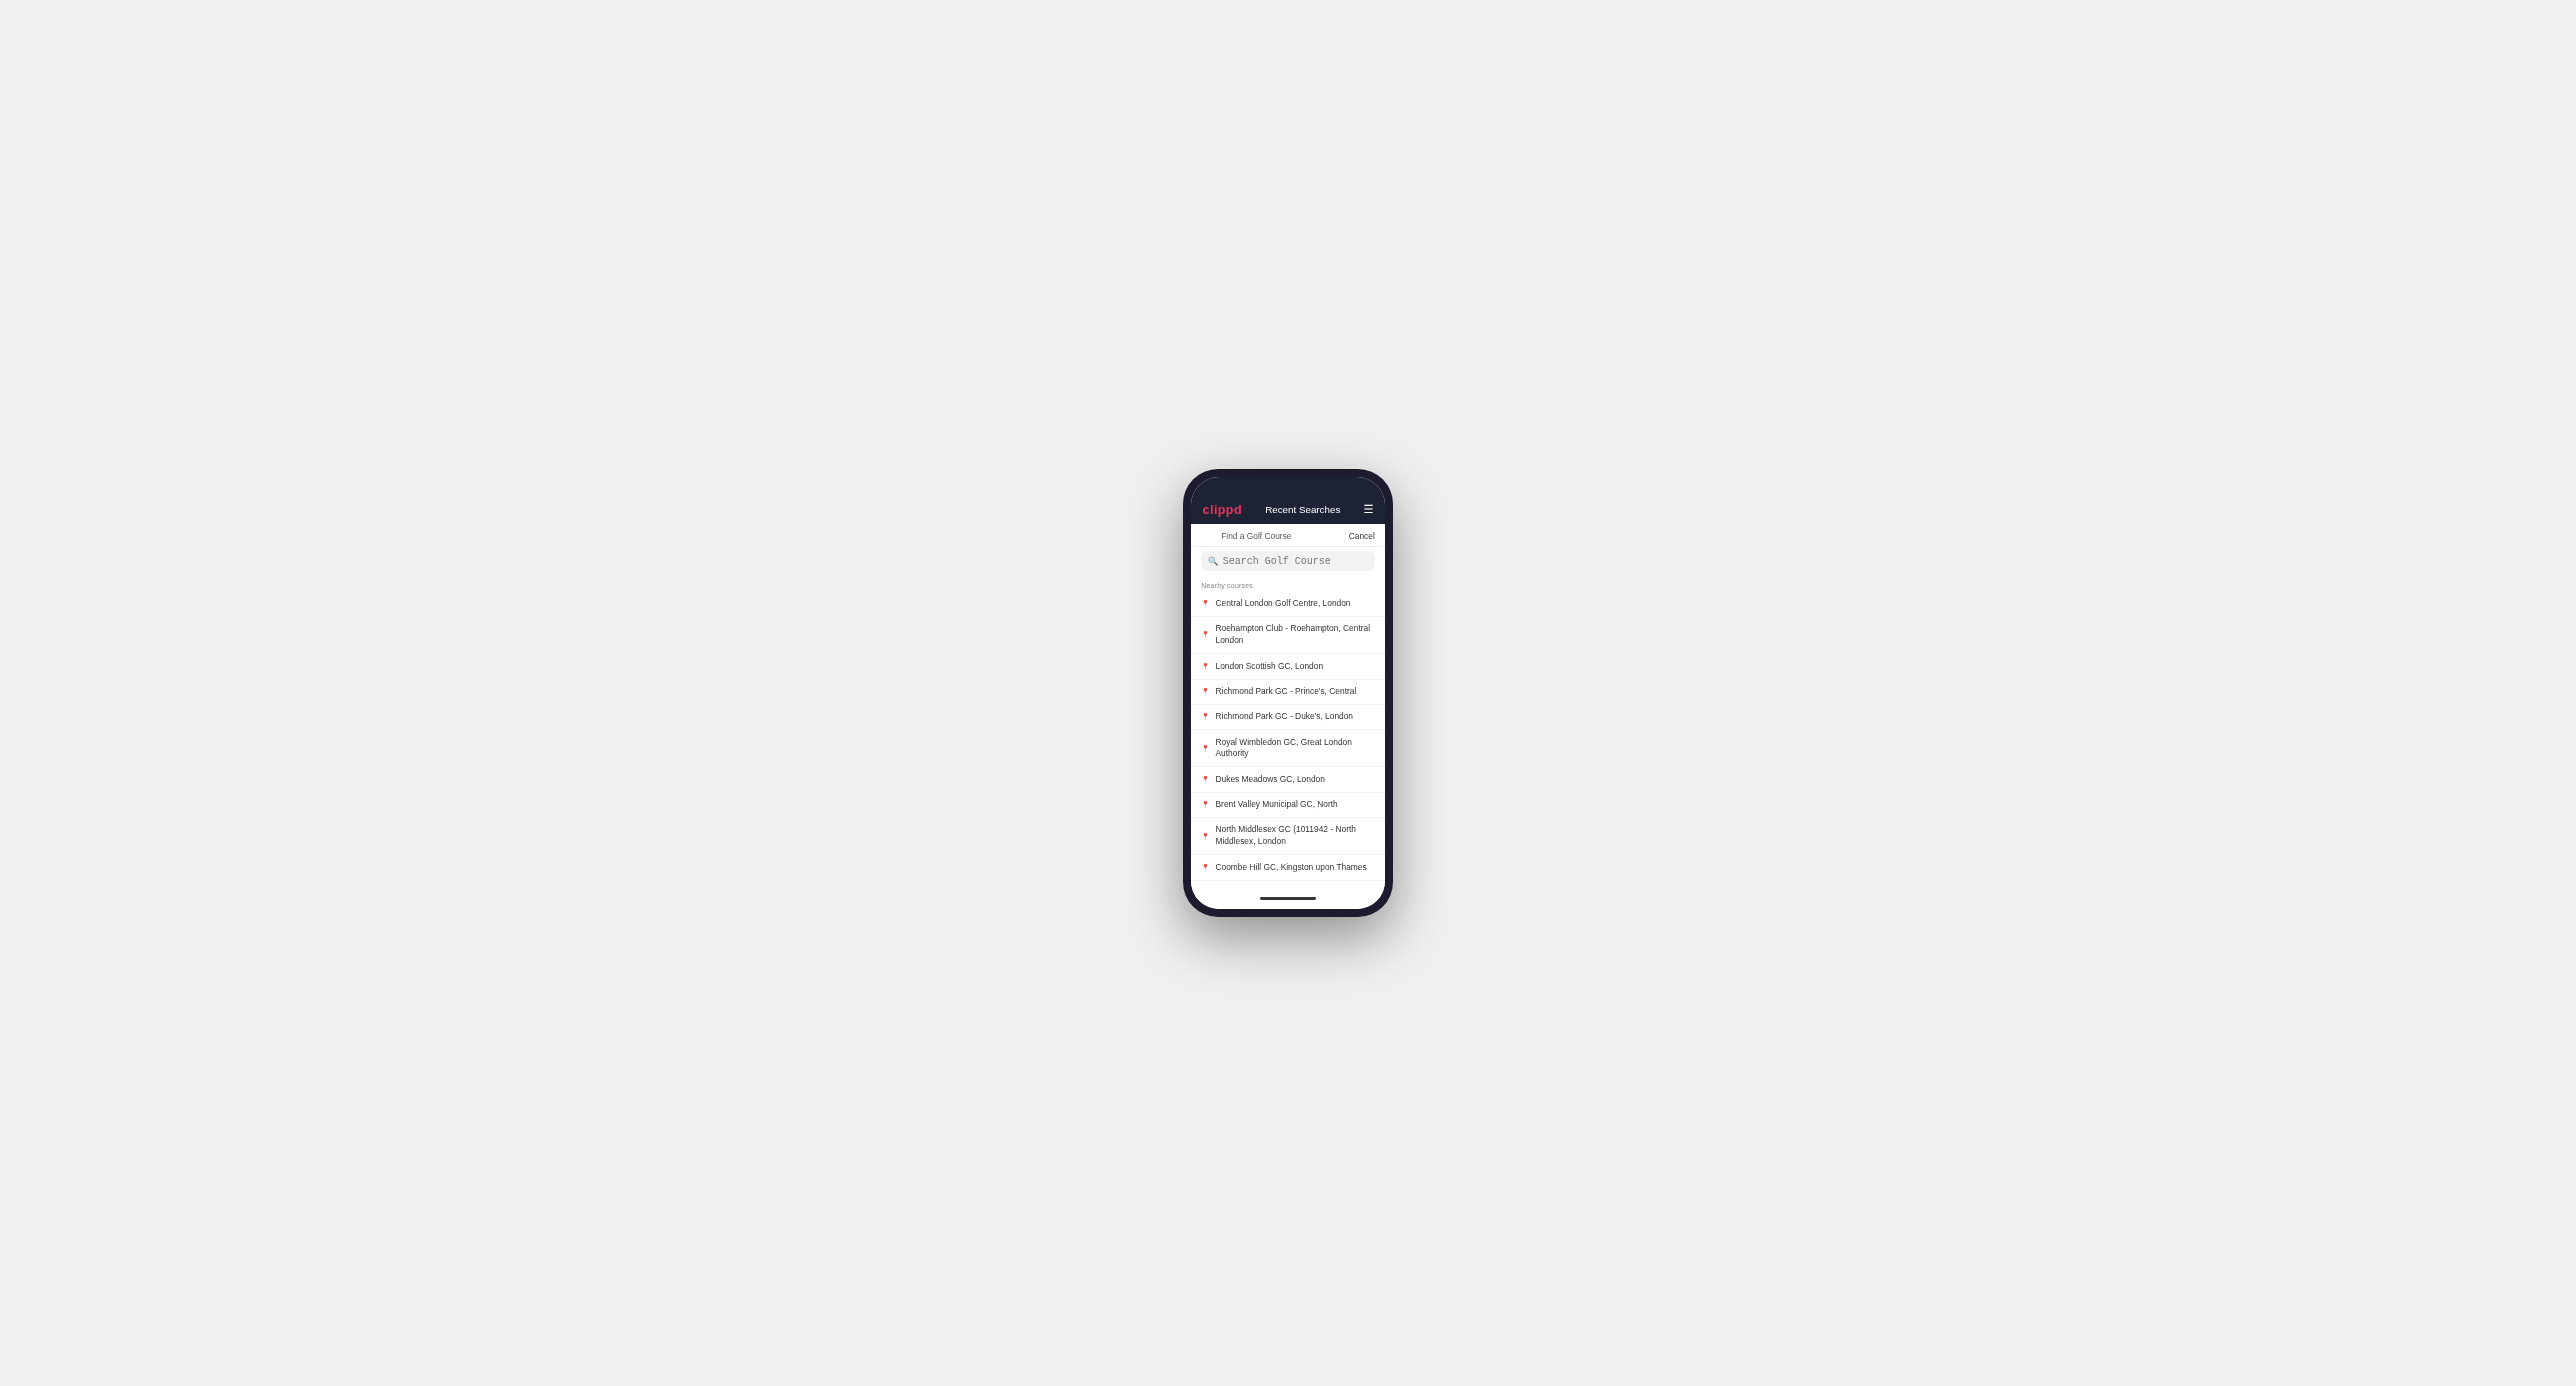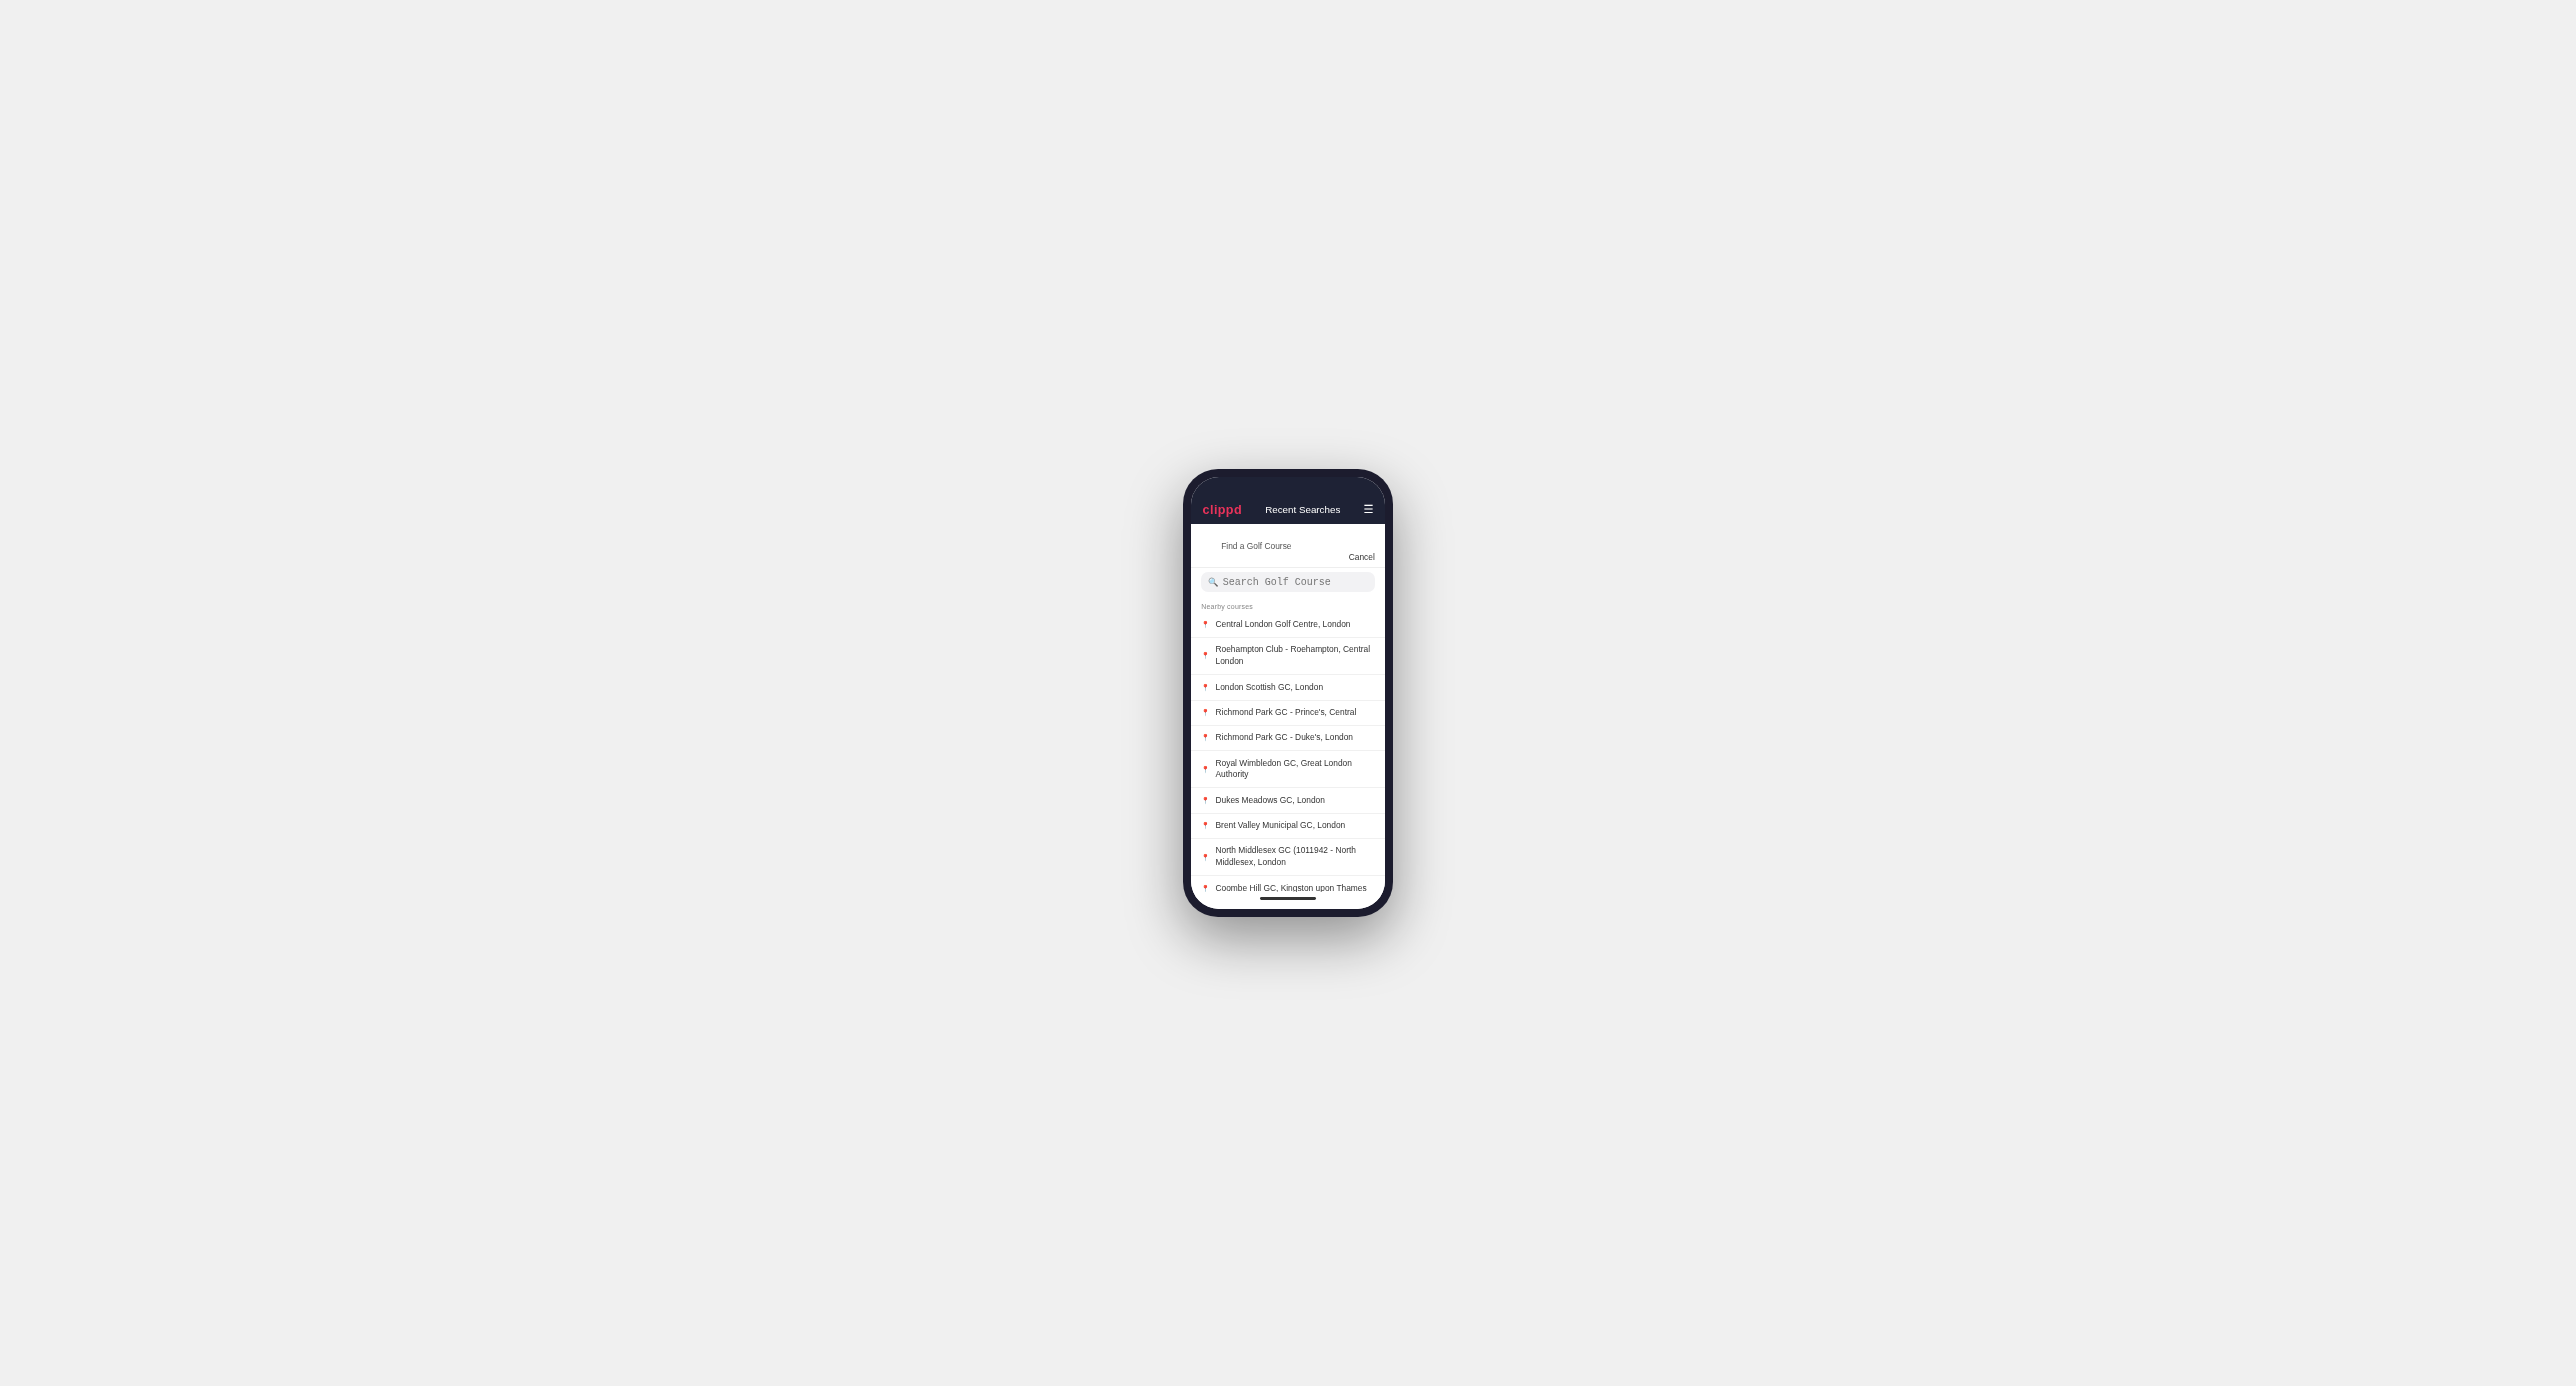--- a/index.html
+++ b/index.html
@@ -90,21 +90,20 @@
       color: #555;
       font-size: 8.4px;
       margin-left: 20px;
     }
 
     .cancel-btn {
       color: #333;
       font-size: 8.4px;
       font-weight: 500;
       cursor: pointer;
-      margin-top: 21px;
     }
 
     
     .search-container {
       background: #fff;
       padding: 4.2px 9.8px 5.6px;
     }
 
     .search-box {
       display: flex;
@@ -239,21 +238,21 @@
           <li class="course-item">
             <span class="pin-icon" style="font-size: 7px;">📍</span>
             <span class="course-name">Royal Wimbledon GC, Great London Authority</span>
           </li>
           <li class="course-item">
             <span class="pin-icon" style="font-size: 7px;">📍</span>
             <span class="course-name">Dukes Meadows GC, London</span>
           </li>
           <li class="course-item">
             <span class="pin-icon" style="font-size: 7px;">📍</span>
-            <span class="course-name">Brent Valley Municipal GC, London</span>
+            <span class="course-name">Brent Valley Municipal GC, North</span>
           </li>
           <li class="course-item">
             <span class="pin-icon" style="font-size: 7px;">📍</span>
             <span class="course-name">North Middlesex GC (1011942 - North Middlesex, London</span>
           </li>
           <li class="course-item">
             <span class="pin-icon" style="font-size: 7px;">📍</span>
             <span class="course-name">Coombe Hill GC, Kingston upon Thames</span>
           </li>
         </ul>

